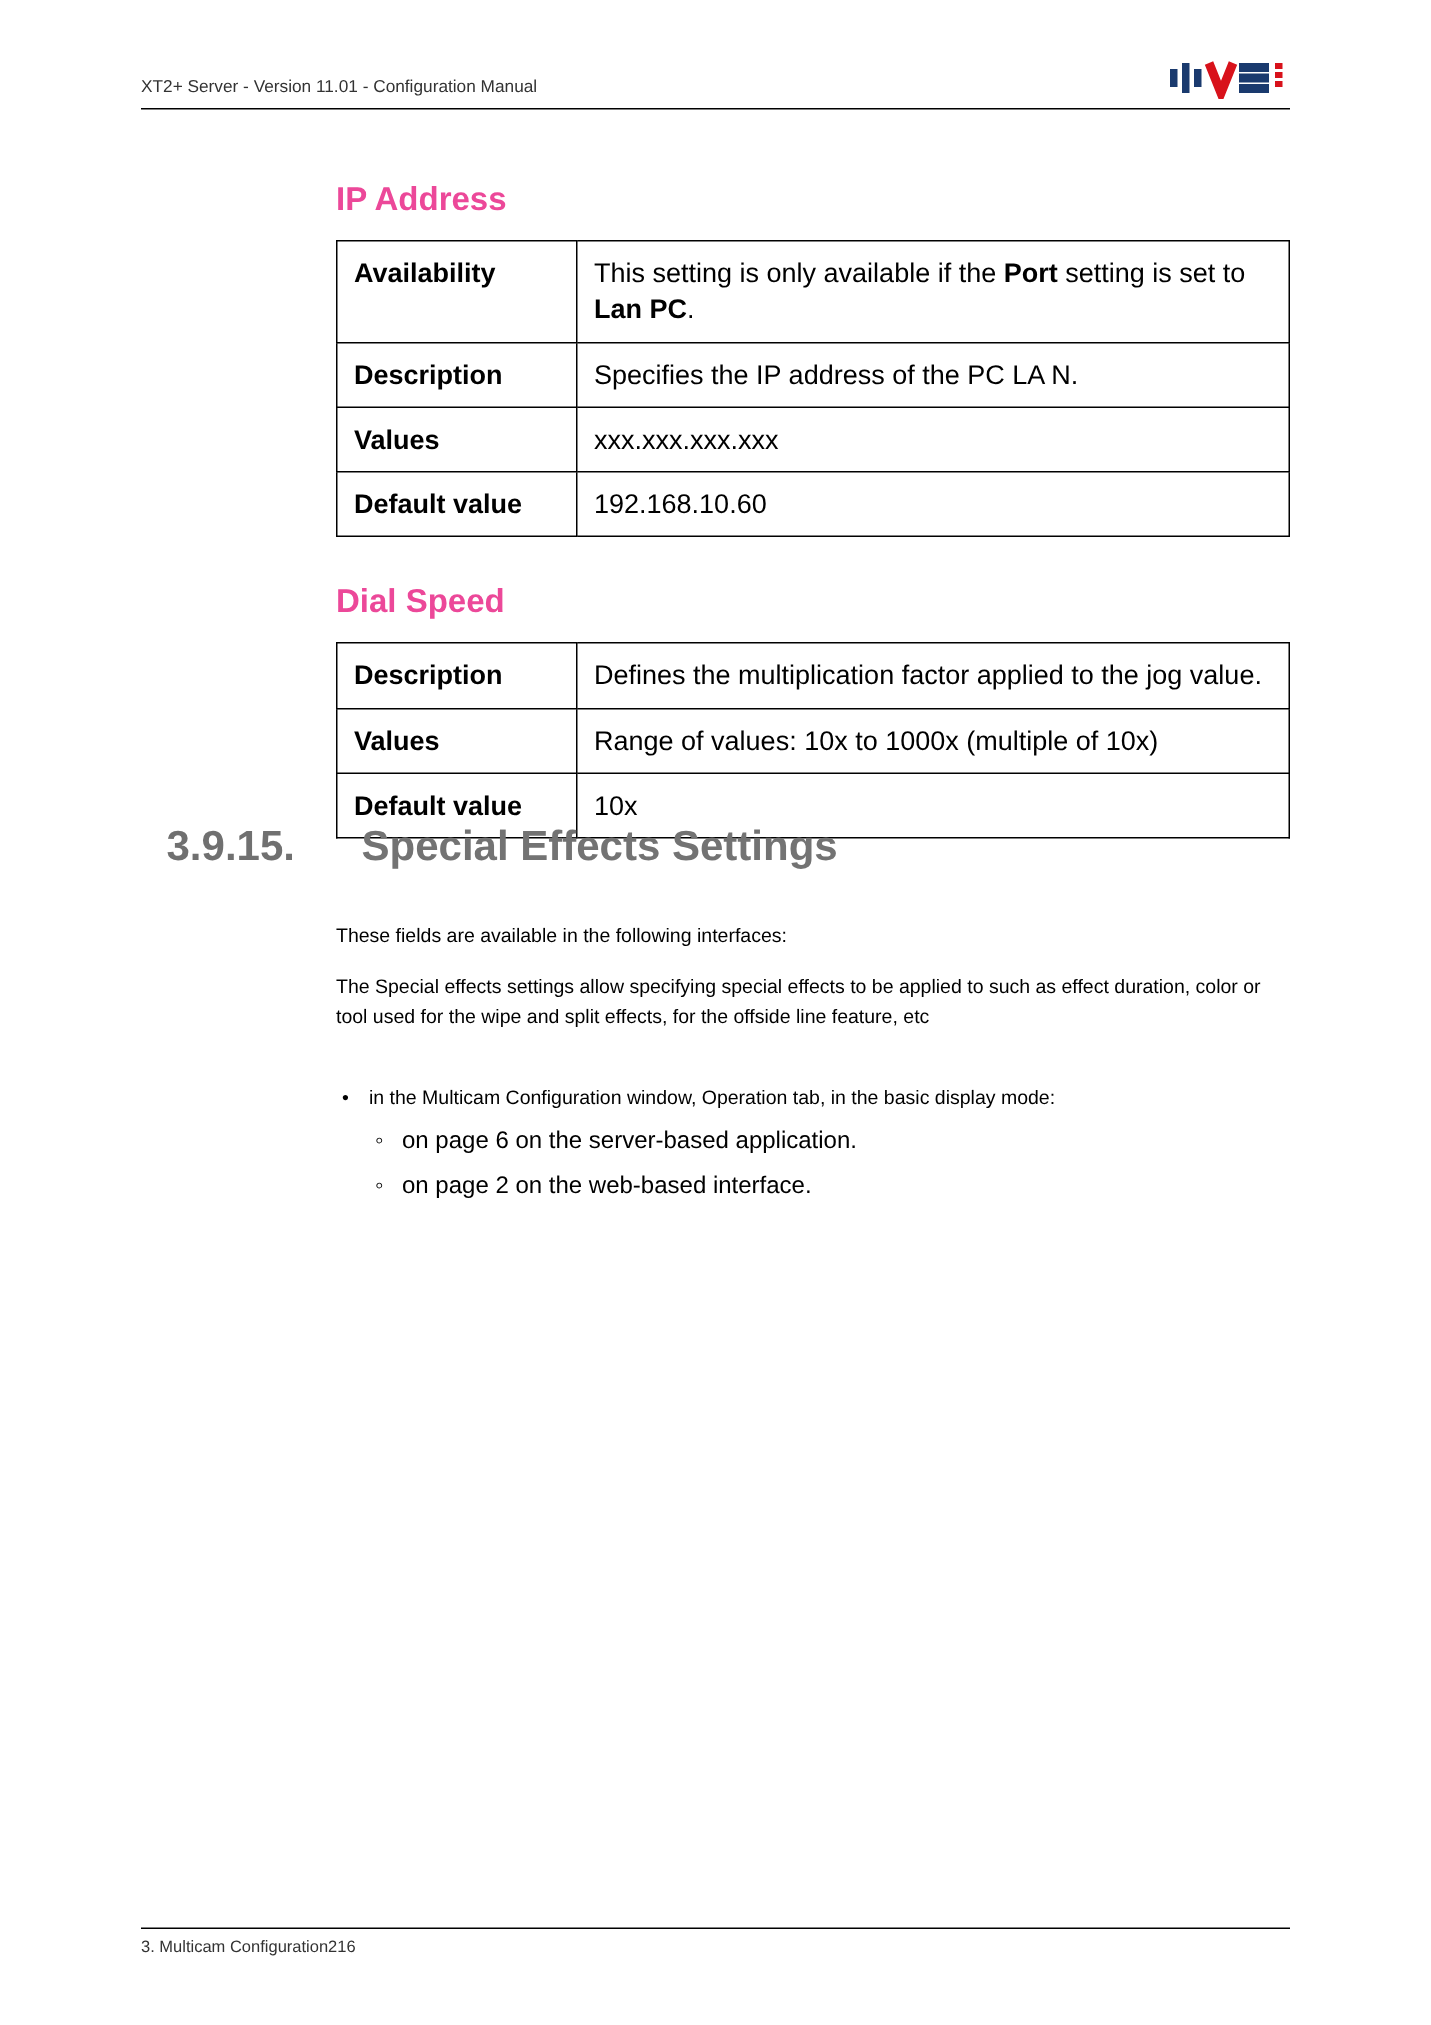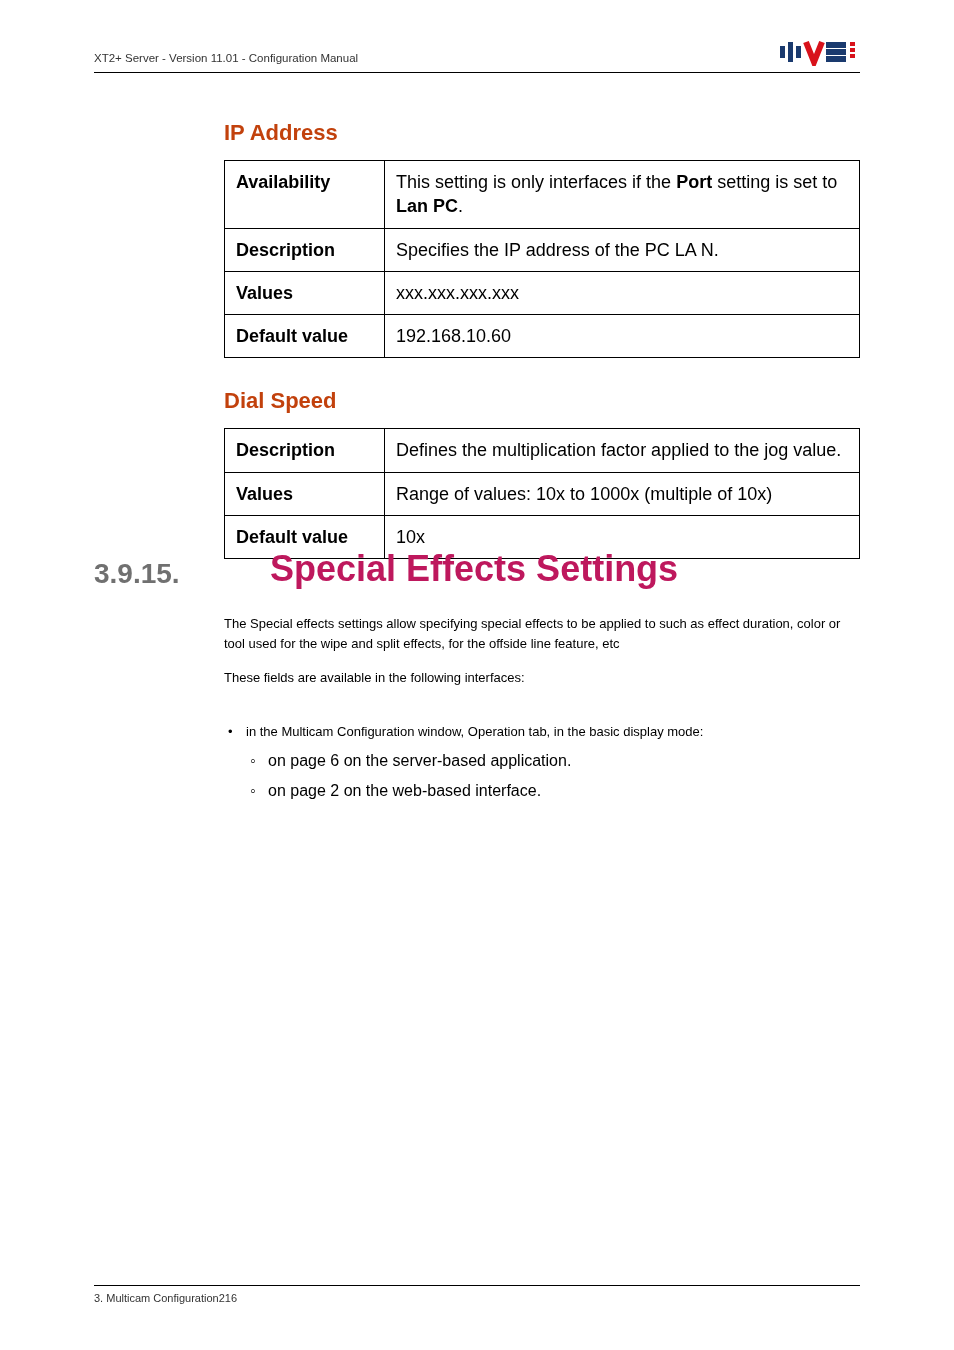--- a/index.html
+++ b/index.html
@@ -2,28 +2,28 @@
 <html><head>
 <meta charset="utf-8">
 <style>
   * { box-sizing: border-box; margin: 0; padding: 0; }
   html, body { width: 954px; height: 1350px; background: #fff; font-family: Arial, Helvetica, sans-serif; color: #000; }
   .page { width: 954px; height: 1350px; position: relative; padding: 56px 94px 0 94px; }
   .top-rule { position: absolute; left: 94px; right: 94px; top: 72px; border-bottom: 1px solid #000; }
   .header-left { position: absolute; left: 94px; top: 52px; font-size: 11.5px; color: #333; }
   .logo { position: absolute; right: 94px; top: 38px; width: 80px; height: 28px; }
   .content { position: absolute; left: 224px; right: 94px; top: 120px; }
-  .h2 { font-size: 22px; font-weight: 700; color: #c2410c; margin: 18px 0 14px 0; }
+  .h2 { font-size: 22px; font-weight: 700; color: #ec4899; margin: 18px 0 14px 0; }
   .h2.first { margin-top: 0; }
   table.spec { width: 100%; border-collapse: collapse; margin-bottom: 30px; }
   table.spec td { border: 1px solid #000; padding: 9px 11px; font-size: 18px; vertical-align: top; line-height: 1.35; }
   table.spec td.label { width: 160px; font-weight: 700; }
-  .h1row { position: absolute; left: 94px; right: 94px; top: 548px; display: flex; align-items: flex-end; }
+  .h1row { position: absolute; left: 111px; right: 94px; top: 548px; display: flex; align-items: flex-start; }
   .secnum { font-size: 28px; font-weight: 700; color: #707070; width: 130px; }
-  .sectitle { font-size: 36px; font-weight: 700; color: #be185d; margin-left: 46px; }
+  .sectitle { font-size: 28px; font-weight: 700; color: #737373; }
   .intro-block { position: absolute; left: 224px; right: 94px; top: 614px; }
   .para { font-size: 13px; line-height: 1.55; margin-bottom: 14px; color: #000; }
   ul.b1 { list-style: none; padding-left: 0; margin: 0 0 14px 0; }
   ul.b1 > li { font-size: 13px; line-height: 1.55; padding-left: 22px; position: relative; margin-bottom: 6px; margin-top: 34px; }
   ul.b1 > li::before { content: "•"; position: absolute; left: 4px; top: 0; }
   ul.b2 { list-style: none; padding-left: 0; margin: 6px 0 0 0; }
   ul.b2 > li { font-size: 16px; line-height: 1.55; padding-left: 22px; position: relative; margin-bottom: 6px; }
   ul.b2 > li::before { content: "◦"; position: absolute; left: 4px; top: 0; }
   .footer { position: absolute; left: 94px; right: 94px; bottom: 46px; border-top: 1px solid #000; padding-top: 6px; display: flex; justify-content: flex-start; font-size: 11px; color: #333; }
 </style>
@@ -49,21 +49,21 @@
     </svg>
   </div>
 
   <div class="content">
     <div class="h2 first">IP Address</div>
     <table class="spec">
       <tbody>
           <tr>
         <td class="label">Availability</td>
         <td>
-          <span>This setting is only interfaces if the </span><b>Port</b><span> setting is set to </span><b>Lan PC</b><span>.</span>
+          <span>This setting is only available if the </span><b>Port</b><span> setting is set to </span><b>Lan PC</b><span>.</span>
         </td>
       </tr>
       <tr>
         <td class="label">Description</td>
         <td>Specifies the IP address of the PC LA N.</td>
       </tr>
       <tr>
         <td class="label">Values</td>
         <td>xxx.xxx.xxx.xxx</td>
       </tr>
@@ -92,22 +92,22 @@
     </tbody>
       </table>
   </div>
 
   <div class="h1row">
     <div class="secnum">3.9.15.</div>
     <div class="sectitle">Special Effects Settings</div>
   </div>
 
   <div class="intro-block">
+    <p class="para">These fields are available in the following interfaces:</p>
     <p class="para">The Special effects settings allow specifying special effects to be applied to such as effect duration, color or tool used for the wipe and split effects, for the offside line feature, etc</p>
-    <p class="para">These fields are available in the following interfaces:</p>
     <ul class="b1">
       <li>
         <span>in the Multicam Configuration window, Operation tab, in the basic display mode:</span>
         <ul class="b2">
           <li>on page 6 on the server-based application.</li>
           <li>on page 2 on the web-based interface.</li>
         </ul>
       </li>
     </ul>
   </div>

